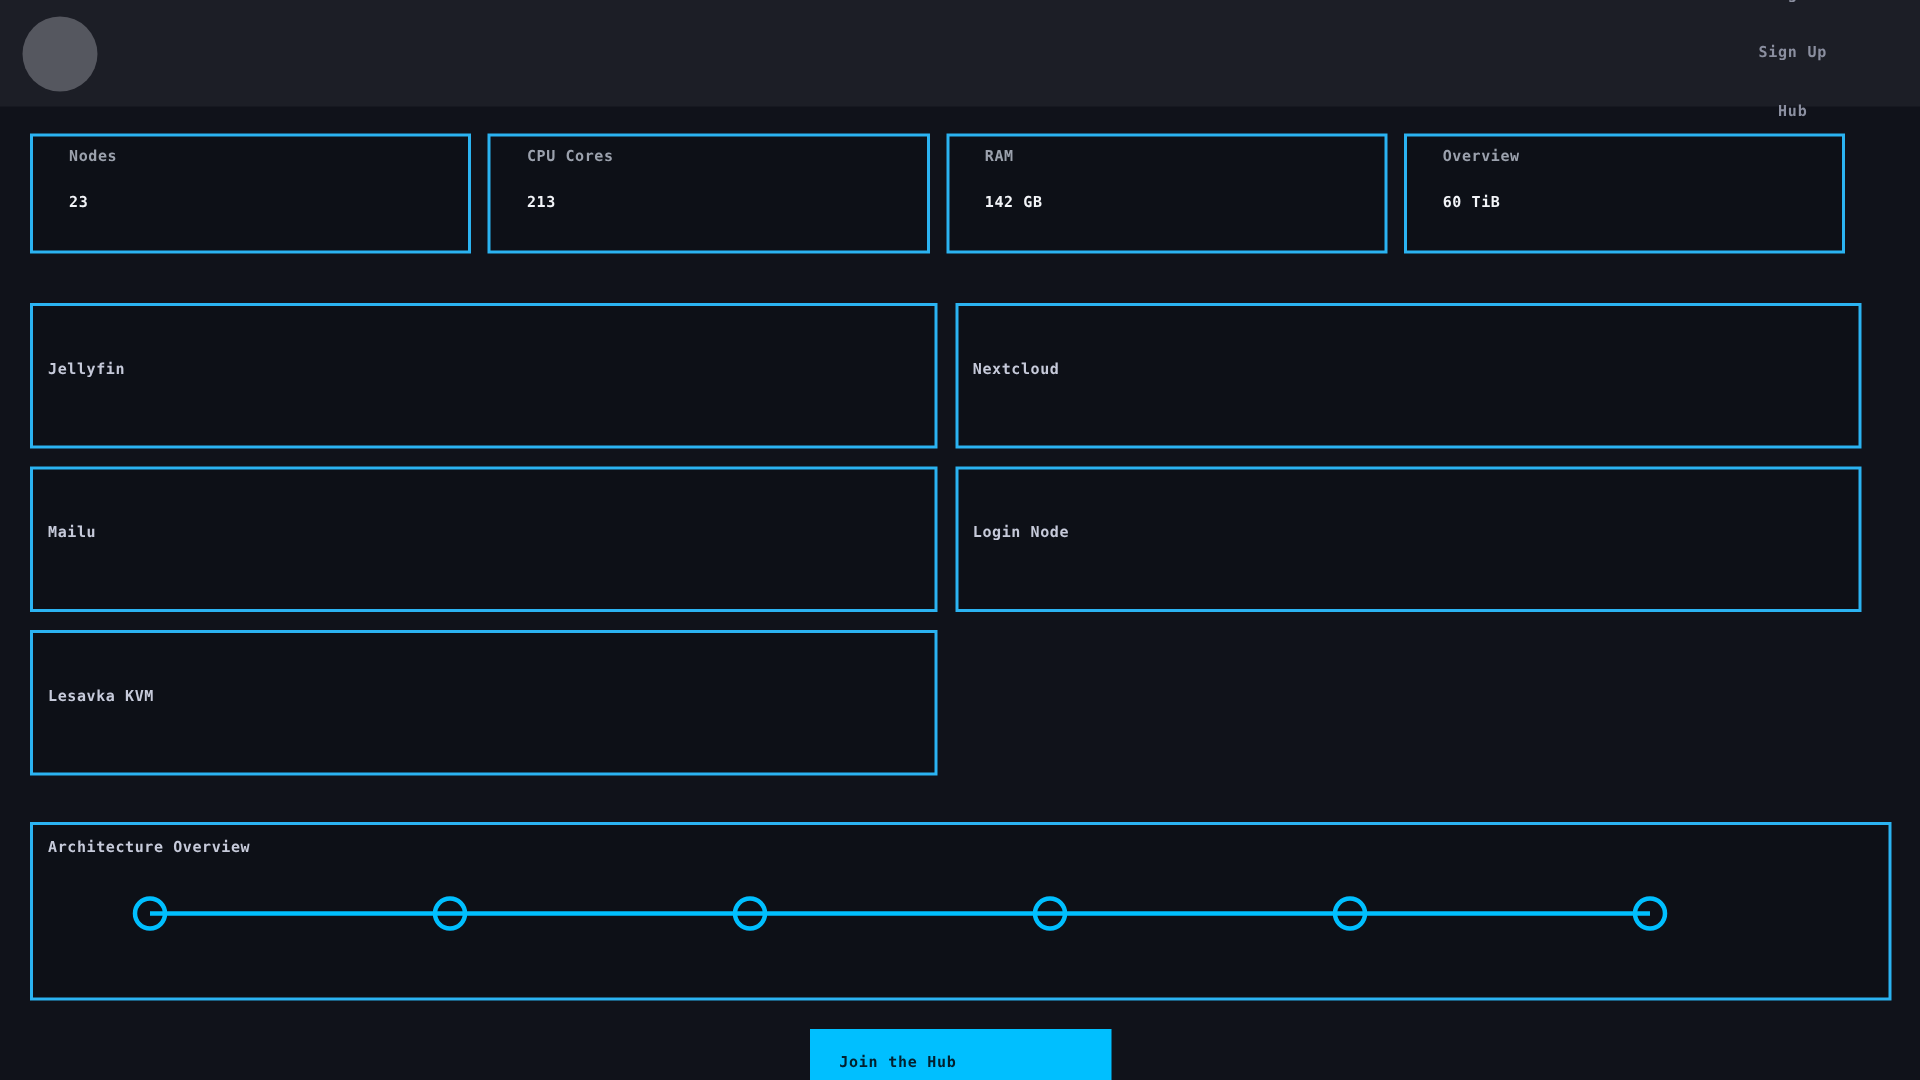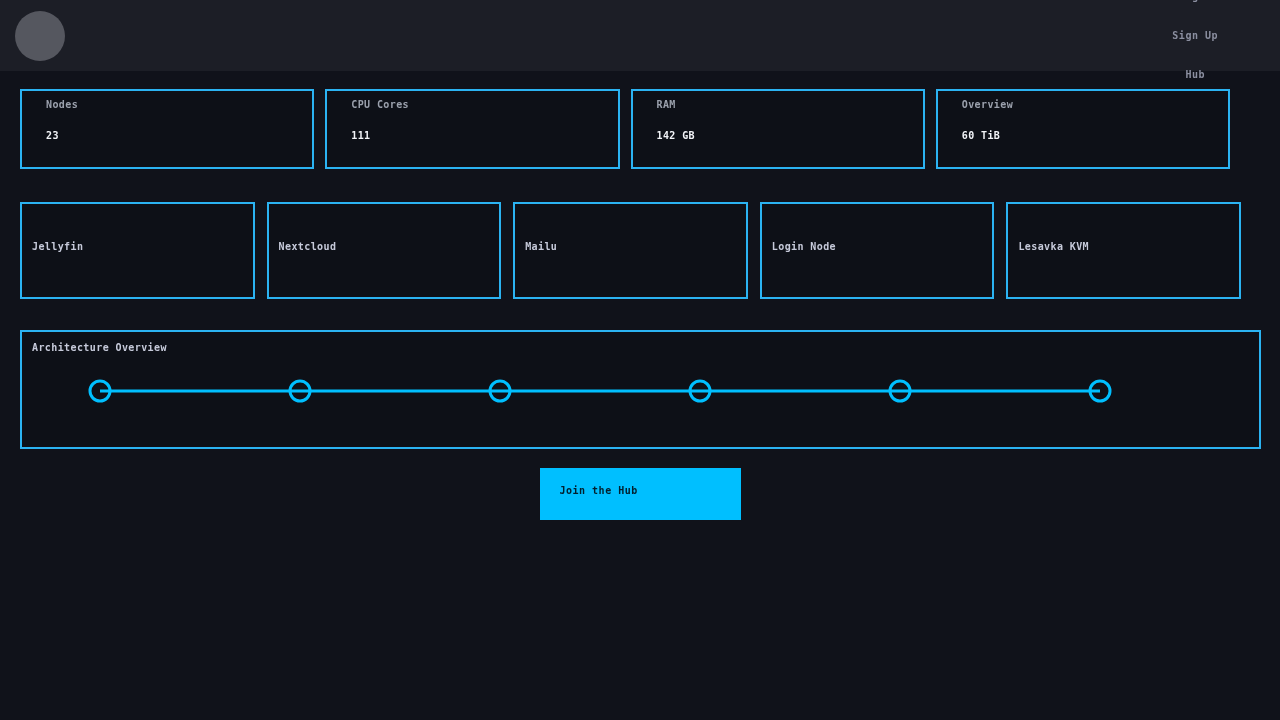--- a/index.html
+++ b/index.html
@@ -50,21 +50,21 @@
     background:var(--card-bg);
     padding:8px 24px;
   }
   .stat-label{color:var(--label-gray);letter-spacing:.4px;}
   .stat-value{color:#f2f4f8;margin-top:20px;letter-spacing:.4px;}
   
   .services-grid{
     margin:33px 0 0 20px;
     width:1221px;
     display:grid;
-    grid-template-columns:repeat(5,1fr);
+    grid-template-columns:repeat(2,1fr);
     gap:12px;
   }
   .service-card{
     height:97px;
     border:2px solid var(--accent-border);
     background:var(--card-bg);
     display:flex;
     align-items:center;
     padding:0 10px 8px 10px;
   }
@@ -115,21 +115,21 @@
 
 <main>
 
   <section class="stats-row">
     <div class="stat-card">
       <div class="stat-label">Nodes</div>
       <div class="stat-value">23</div>
     </div>
     <div class="stat-card">
       <div class="stat-label">CPU Cores</div>
-      <div class="stat-value">111</div>
+      <div class="stat-value">213</div>
     </div>
     <div class="stat-card">
       <div class="stat-label">RAM</div>
       <div class="stat-value">142 GB</div>
     </div>
     <div class="stat-card">
       <div class="stat-label">Overview</div>
       <div class="stat-value">60 TiB</div>
     </div>
   </section>

